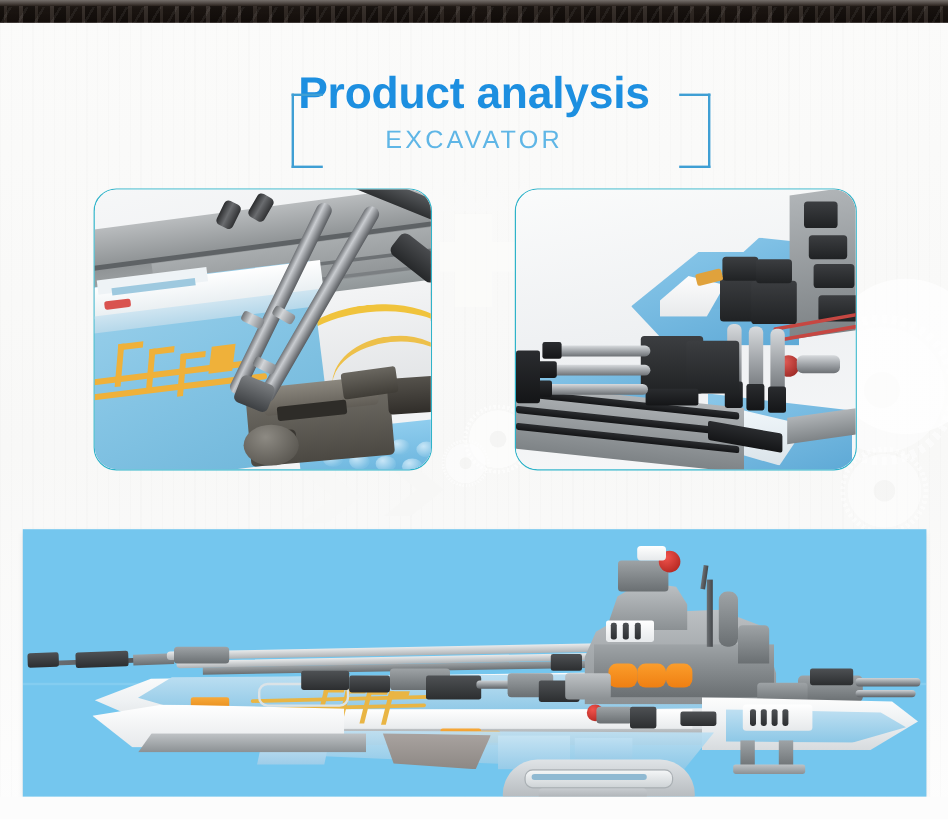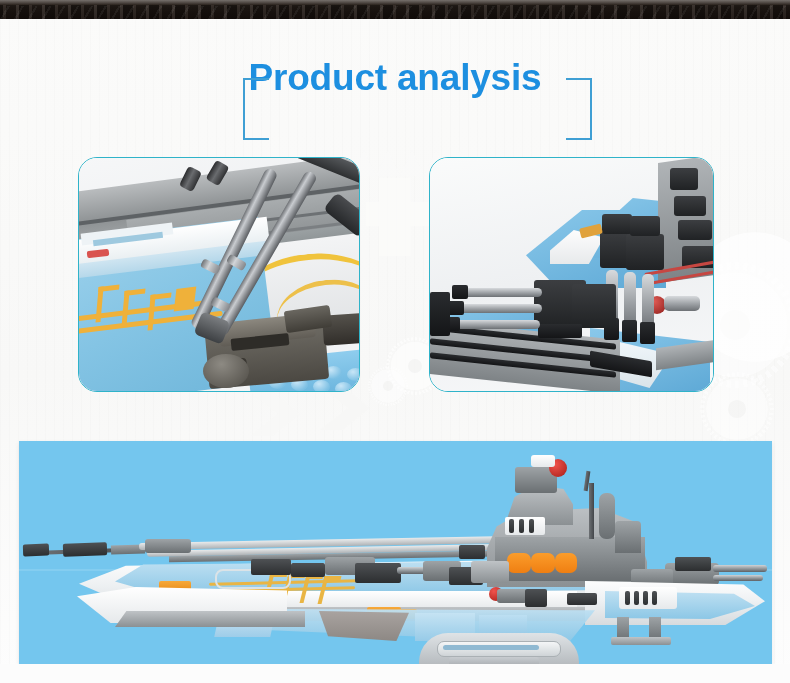--- a/index.html
+++ b/index.html
@@ -248,20 +248,21 @@
       <div class="v"></div>
         <div class="h t"></div>
         <div class="h b"></div>
     </div>
     <div class="bracket right">
       <div class="v"></div>
         <div class="h t"></div>
         <div class="h b"></div>
     </div>
     <div class="title-main">Product analysis</div>
+    <div class="title-sub">EXCAVATOR</div>
   </div>
 
   <div class="card left">
     <div class="photo">
       <div class="l-bg"></div>
       <div class="l-deckfar"></div>
       <div class="l-deckline"></div>
       <div class="l-deckgray"></div>
       <div class="l-deckgray2"></div>
       <div class="pc" style="left:120px;top:58px;width:175px;height:3px;background:#6d7174;transform:rotate(-7deg);"></div>

